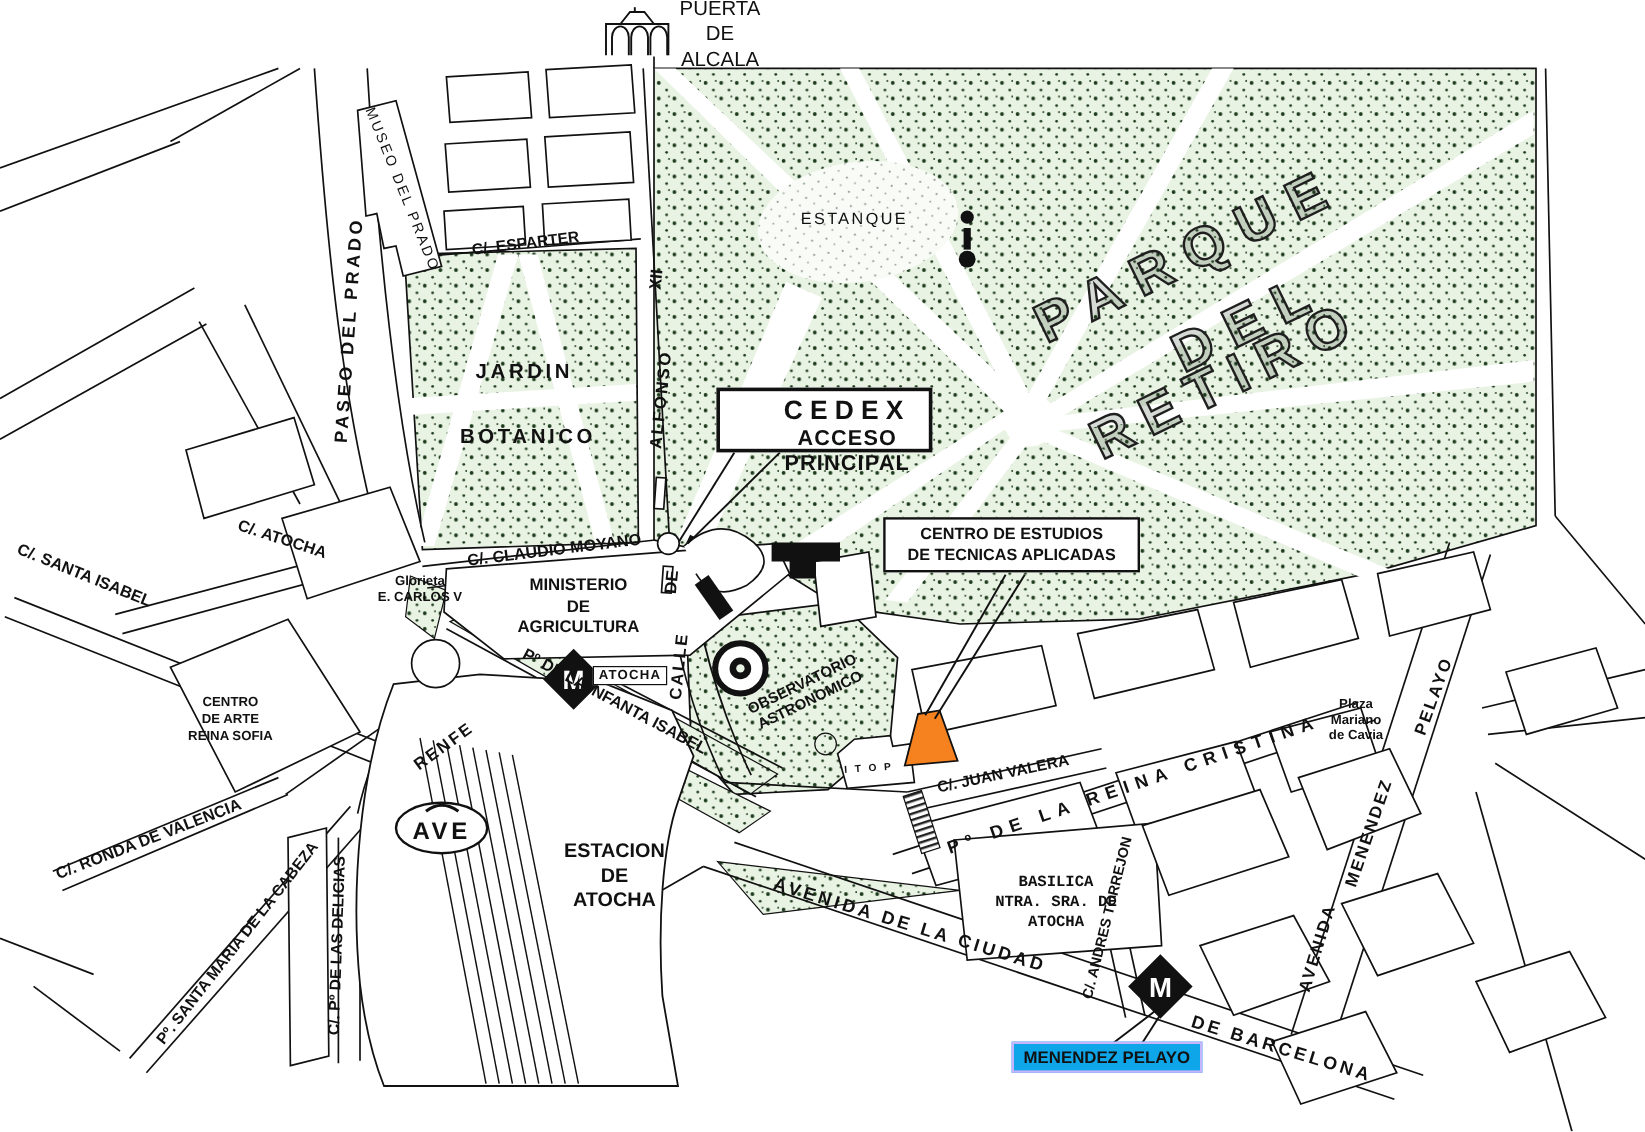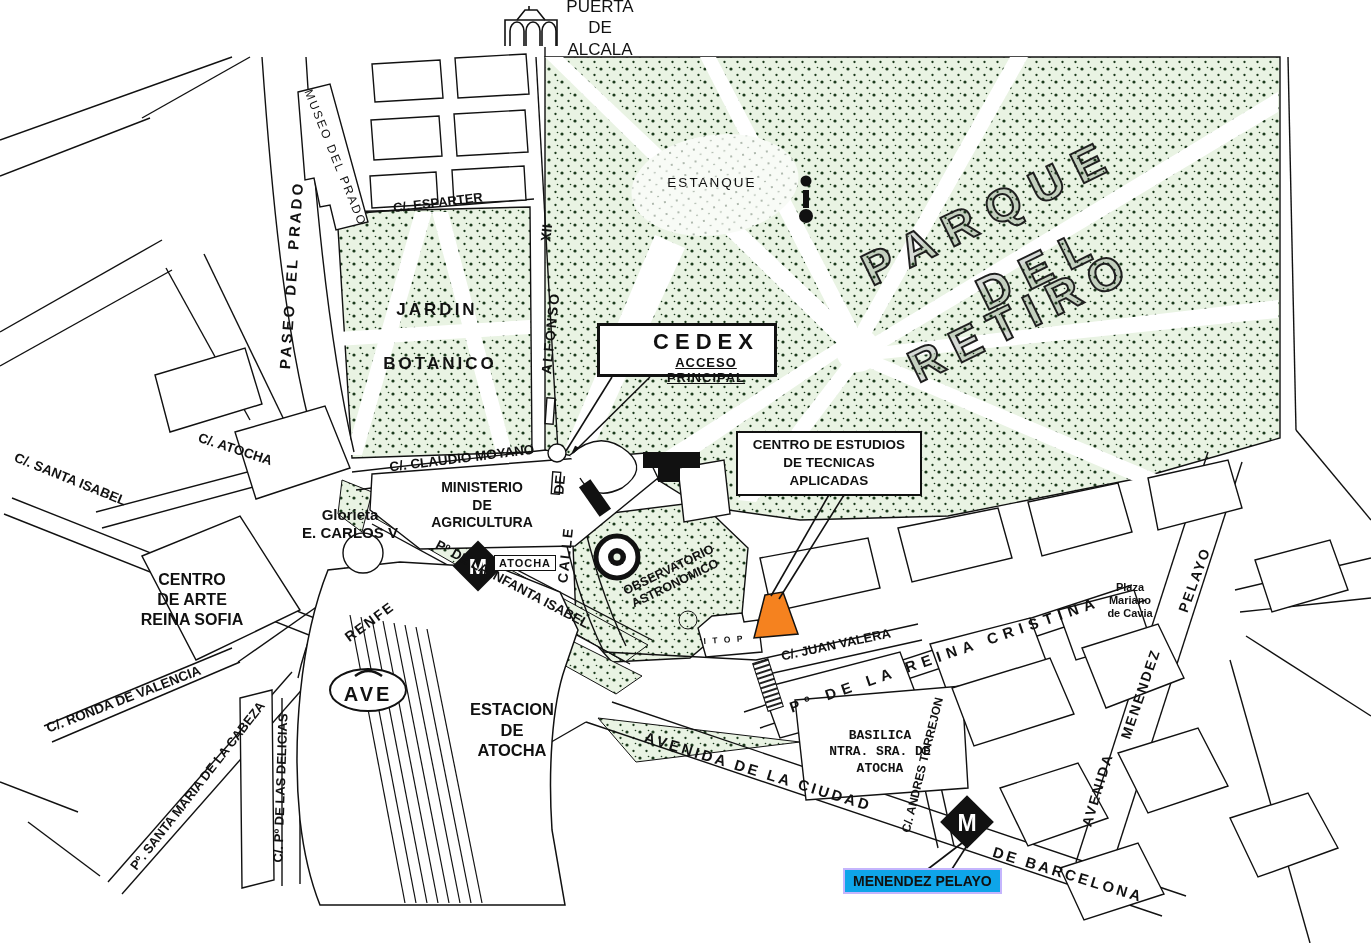--- a/index.html
+++ b/index.html
@@ -26,21 +26,21 @@
   }
   .callout{
     position:absolute;
     background:#fff;
     border:3px solid #111;
     text-align:center;
     box-sizing:border-box;
     padding-left:38px;
   }
   .callout .t1{display:block;font-weight:bold;letter-spacing:6px;font-size:22px;padding-top:3px;}
-  .callout .t2{display:block;font-weight:bold;font-size:13px;letter-spacing:1px;text-decoration:underline;}
+  .callout .t2{display:block;font-weight:bold;font-size:18px;letter-spacing:1px;}
   .callout2{
     position:absolute;background:#fff;border:2px solid #111;
     font-weight:bold;font-size:13.5px;text-align:center;
     white-space:pre-line;line-height:1.35;padding:3px 6px;box-sizing:border-box;
   }
   .callout3{
     position:absolute;background:#0ea5e9;border:2px solid #c4b5fd;
     font-weight:bold;font-size:14px;text-align:center;padding:3px 8px;
   }
   .mbox{
@@ -307,23 +307,23 @@
 <div class="lbl hollow" style="left:1040px;top:268px;transform:translate(-50%,-50%) rotate(-26deg);font-size:46px;letter-spacing:14px;">DEL</div>
 <div class="lbl hollow" style="left:1022px;top:316px;transform:translate(-50%,-50%) rotate(-26deg);font-size:46px;letter-spacing:12px;">RETIRO</div>
 <div class="lbl" style="left:712px;top:183px;transform:translate(-50%,-50%);font-size:13.5px;letter-spacing:2px;font-weight:normal;">ESTANQUE</div>
 <div class="lbl" style="left:437px;top:310px;transform:translate(-50%,-50%);font-size:17px;letter-spacing:3px;">JARDIN</div>
 <div class="lbl" style="left:440px;top:364px;transform:translate(-50%,-50%);font-size:17px;letter-spacing:3px;">BOTANICO</div>
 
 <div class="lbl" style="left:335px;top:158px;transform:translate(-50%,-50%) rotate(68deg);font-size:12px;letter-spacing:2px;font-weight:normal;">MUSEO  DEL  PRADO</div>
 <div class="lbl" style="left:482px;top:505px;transform:translate(-50%,-50%);font-size:14px;">MINISTERIO
 DE
 AGRICULTURA</div>
-<div class="lbl" style="left:350px;top:524px;transform:translate(-50%,-50%);font-size:15px;line-height:1.2;">Glorieta
+<div class="lbl" style="left:350px;top:492px;transform:translate(-50%,-50%);font-size:11px;line-height:1.2;">Glorieta
 E. CARLOS V</div>
-<div class="lbl" style="left:192px;top:600px;transform:translate(-50%,-50%);font-size:16px;">CENTRO
+<div class="lbl" style="left:192px;top:600px;transform:translate(-50%,-50%);font-size:11px;">CENTRO
 DE ARTE
 REINA SOFIA</div>
 <div class="lbl" style="left:512px;top:730px;transform:translate(-50%,-50%);font-size:16.5px;">ESTACION
 DE
 ATOCHA</div>
 <div class="lbl" style="left:370px;top:622px;transform:translate(-50%,-50%) rotate(-36deg);font-size:14px;letter-spacing:2px;">RENFE</div>
 <div class="lbl" style="left:368px;top:694px;transform:translate(-50%,-50%);font-size:20px;letter-spacing:3px;">AVE</div>
 <div class="lbl" style="left:672px;top:577px;transform:translate(-50%,-50%) rotate(-26deg);font-size:12.5px;line-height:1.2;">OBSERVATORIO
 ASTRONOMICO</div>
 <div class="lbl" style="left:880px;top:752px;transform:translate(-50%,-50%);font-size:13px;font-family:Liberation Mono, monospace;">BASILICA
@@ -354,20 +354,20 @@
 <div class="lbl" style="left:1068px;top:875px;transform:translate(-50%,-50%) rotate(17deg);font-size:15px;letter-spacing:3px;">DE   BARCELONA</div>
 <div class="lbl" style="left:1195px;top:580px;transform:translate(-50%,-50%) rotate(-70deg);font-size:14px;letter-spacing:2px;">PELAYO</div>
 <div class="lbl" style="left:1141px;top:694px;transform:translate(-50%,-50%) rotate(-71deg);font-size:14px;letter-spacing:2px;">MENENDEZ</div>
 <div class="lbl" style="left:1098px;top:790px;transform:translate(-50%,-50%) rotate(-73deg);font-size:14px;letter-spacing:2px;">AVENIDA</div>
 
 <div class="callout" style="left:597px;top:323px;width:180px;height:54px;">
   <span class="t1">CEDEX</span>
   <span class="t2">ACCESO    PRINCIPAL</span>
 </div>
 
-<div class="callout2" style="left:736px;top:431px;width:186px;">CENTRO DE ESTUDIOS
+<div class="callout2" style="left:736px;top:431px;width:214px;">CENTRO DE ESTUDIOS
 DE TECNICAS APLICADAS</div>
 
 <div class="callout3" style="left:843px;top:868px;">MENENDEZ PELAYO</div>
 
 <div class="mbox" style="left:494px;top:555px;">ATOCHA</div>
 
 </div>
 
 </body></html>

